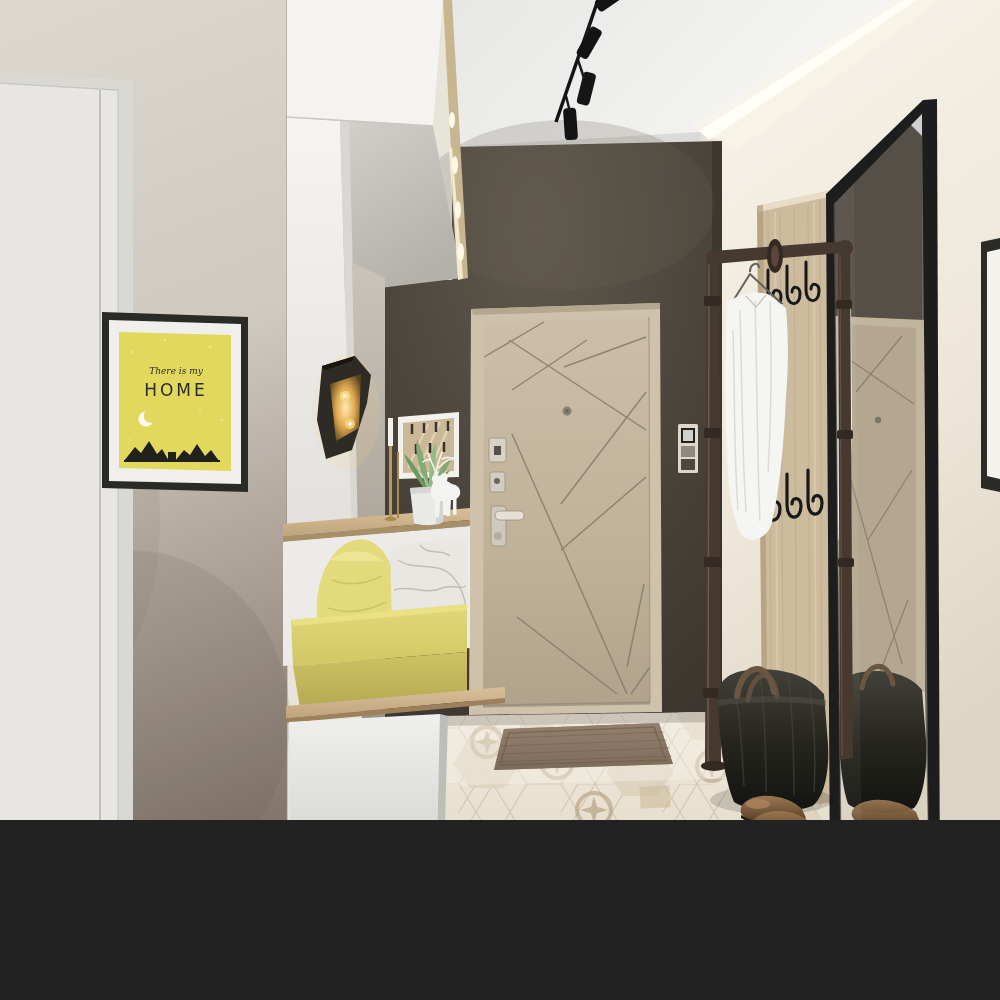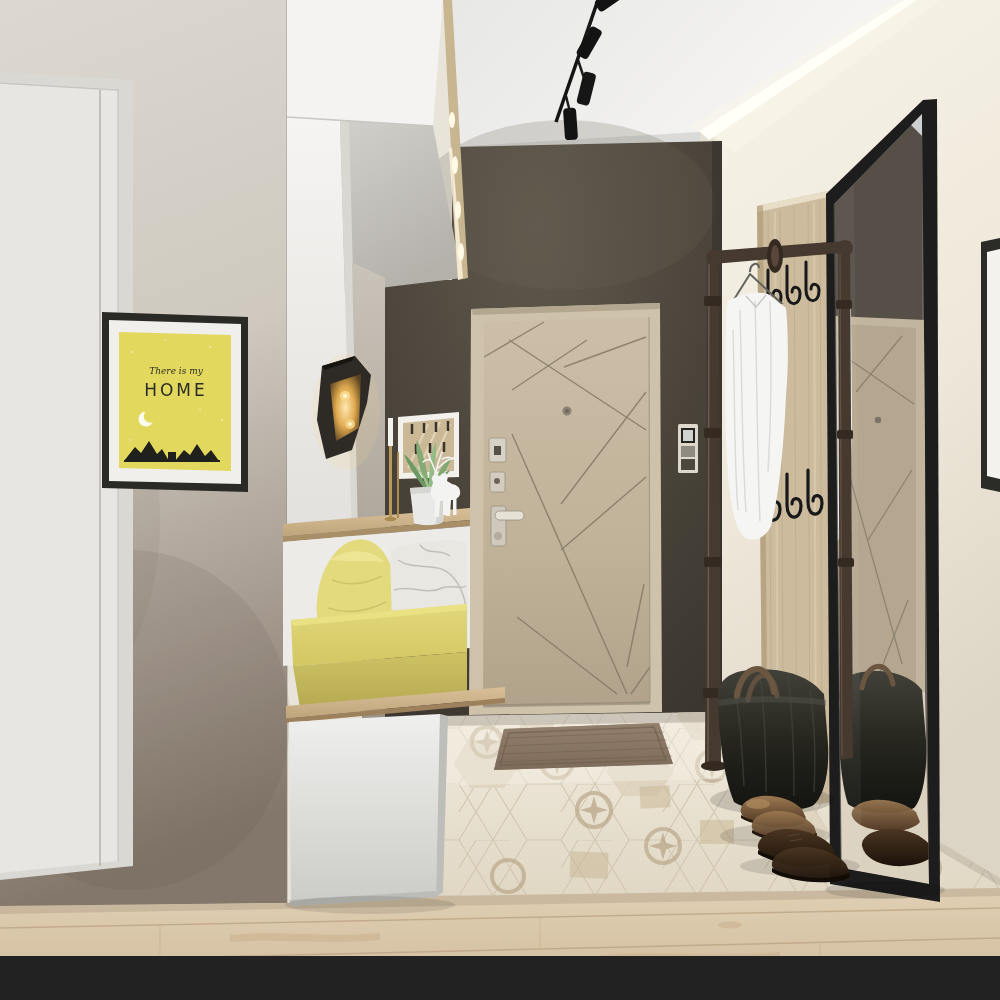--- a/index.html
+++ b/index.html
@@ -1,16 +1,16 @@
 <!DOCTYPE html>
 <html style="--ceiling: #f0efed; --right-wall: #f2eee4; --left-wall: #d9d5cd; --left-wall-dark: #87796d; --accent-wall: #4b443b; --door: #c3b49c; --door-frame: #cec2ab; --door-line: #837967; --poster-frame: #2a2a27; --poster-yellow: #e2d85e; --poster-ink: #2c2c26; --cushion: #ddd36e; --pillow-yellow: #e3da7e; --pillow-marble: #e9e7e2; --wood: #ccb795; --wood-floor: #d8c5a9; --tile: #ebe4d5; --tile-ornament: #b6a384; --mat: #8a7665; --pipe: #46392f; --pipe-dark: #352a22; --hook: #17181a; --mirror-frame: #1d1d1d; --shirt: #f5f5f3; --bag: #23231e; --bag-handle: #6b5642; --shoe-bronze: #8d6b47; --shoe-dark: #322316; --sconce: #2e2a25; --sconce-glow: #f7d98f; --deer: #f3f3f1; --pot: #e9e9e7; --plant: #84ab76; --intercom: #ddd8cb; --cove-glow: #fffef8; --cabinet: #f2f1ee; --base-cabinet: #e3e3e0;"><head>
 <meta charset="utf-8">
 <style>
   html,body{margin:0;padding:0;background:#222;}
-  .stage{position:relative;width:1000px;height:956px;overflow:hidden;background:#e8e4da;}
+  .stage{position:relative;width:1000px;height:820px;overflow:hidden;background:#e8e4da;}
   svg{display:block;width:1000px;height:1000px;}
   .pipe{fill:var(--pipe,#46392f);}
   .pipe-dk{fill:var(--pipe-dark,#352a22);}
   .hookline{stroke:var(--hook,#17181a);fill:none;stroke-linecap:round;}
   .mirror-frame{fill:var(--mirror-frame,#1d1d1d);}
   .poster-frame{fill:var(--poster-frame,#2a2a27);}
   .poster-art{fill:var(--poster-yellow,#e2d85e);}
   .deer{fill:var(--deer,#f3f3f1);}
   .deer-s{stroke:var(--deer,#f3f3f1);fill:none;stroke-linecap:round;}
   .pot{fill:var(--pot,#e9e9e7);}

